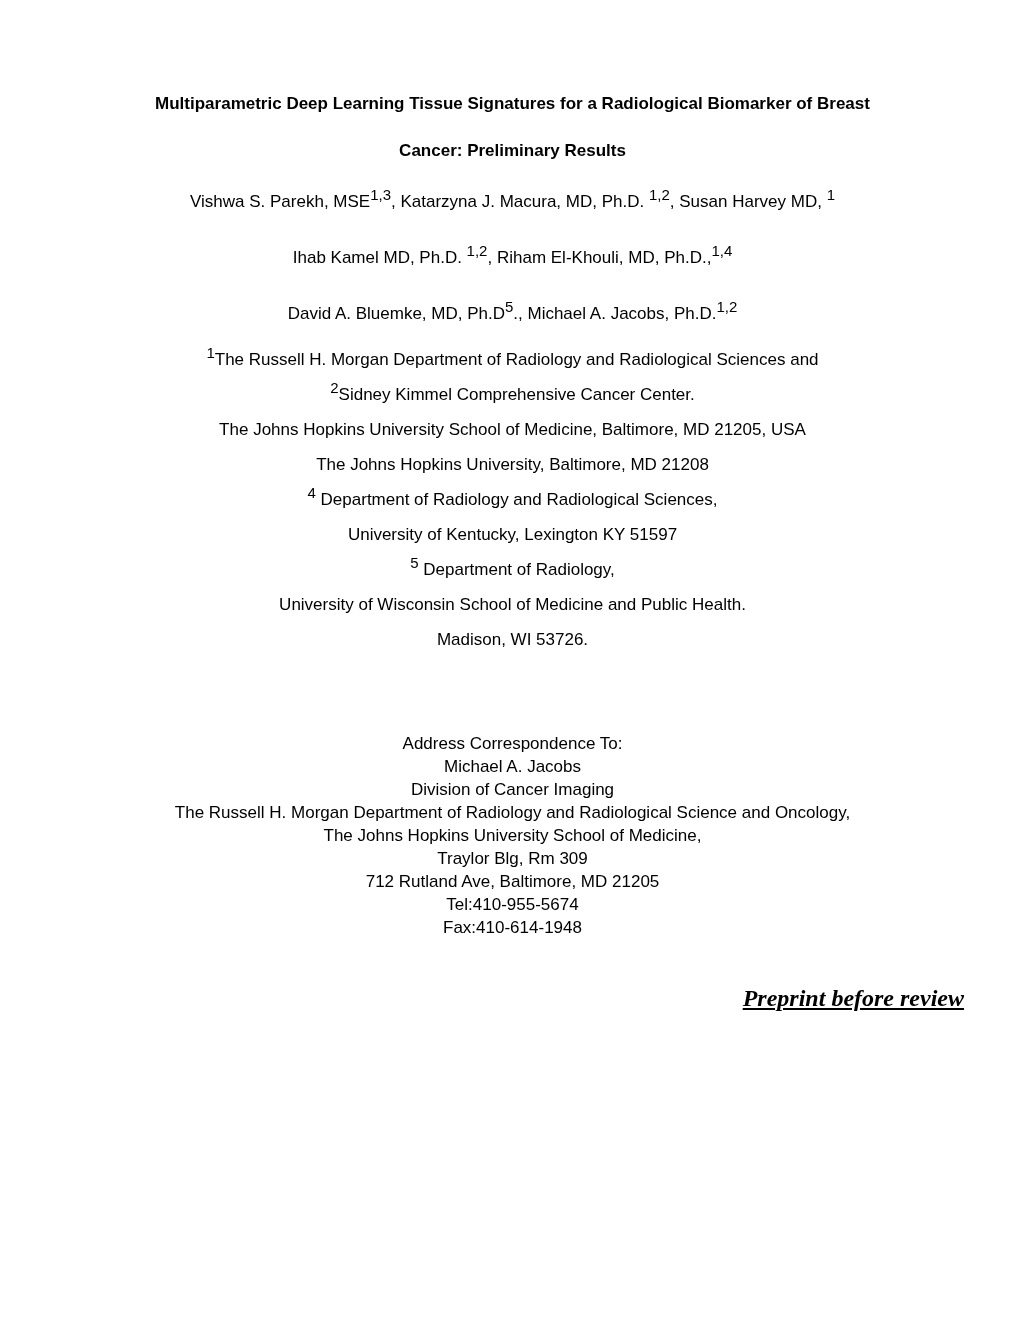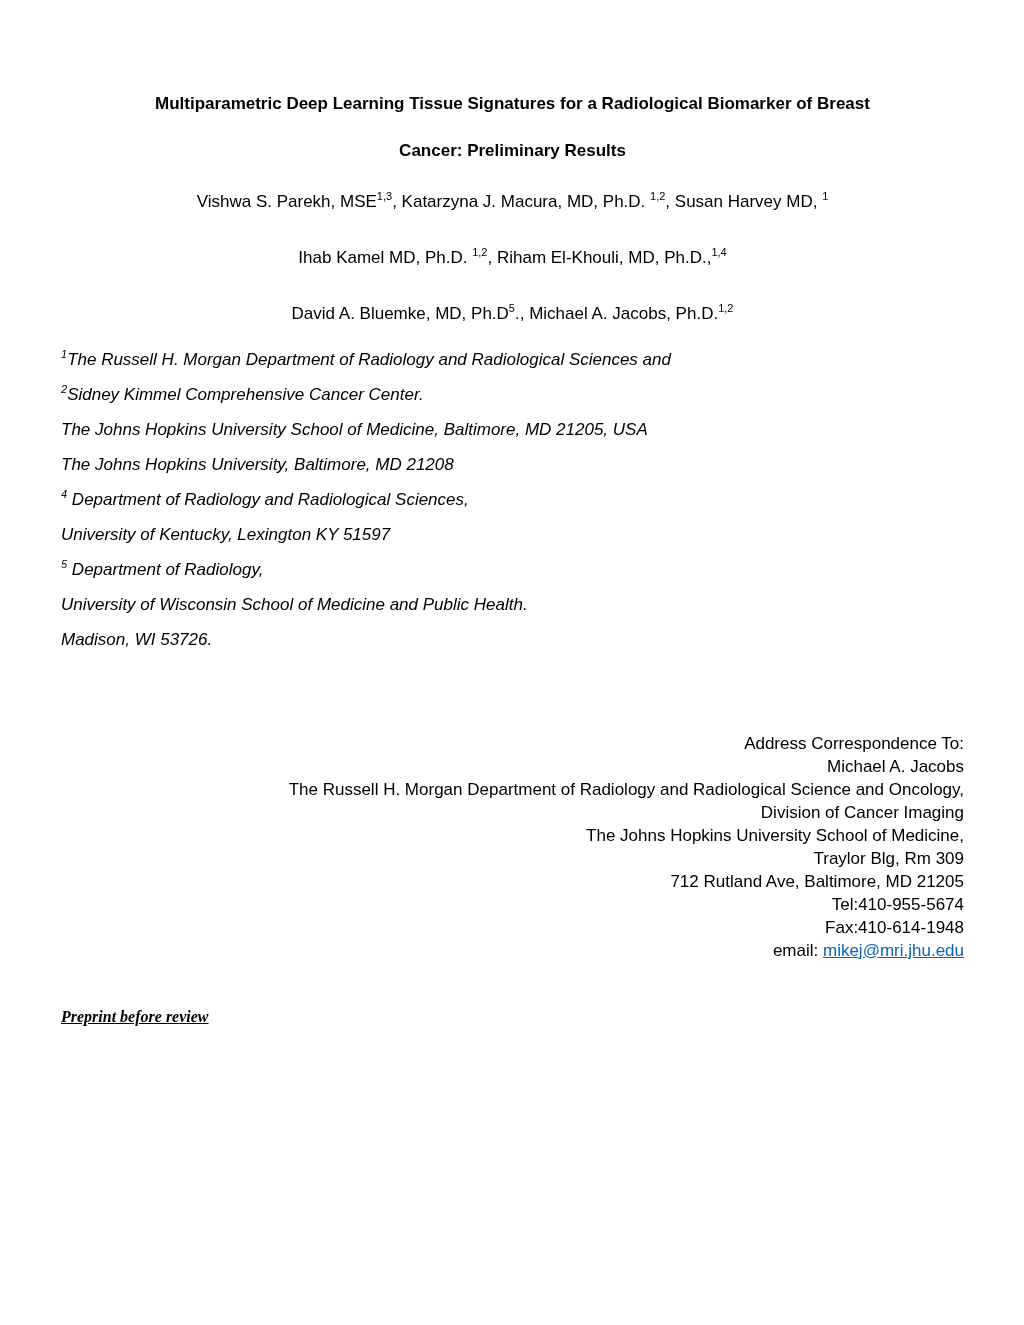--- a/index.html
+++ b/index.html
@@ -10,46 +10,45 @@
     margin: 0 auto;
     background: #ffffff;
     color: #000000;
     font-family: "Liberation Sans", "DejaVu Sans", sans-serif;
     font-size: 17px;
     box-sizing: border-box;
     padding: 80px 60px 0 61px;
     overflow: hidden;
   }
   sup {
-    font-size: 11px;
+    font-size: 15px;
     line-height: 0;
     vertical-align: super;
   }
   .title-block { }
   .title-line {
     text-align: center;
     font-weight: 700;
     line-height: 47px;
   }
   .authors-block { }
   .author-line {
     text-align: center;
     line-height: 56px;
     white-space: nowrap;
   }
   .affiliations-block { }
   .affiliation-line {
-    text-align: left;
+    text-align: center;
     line-height: 35px;
-    font-style: italic;
   }
   .correspondence-block {
     margin-top: 75px;
     line-height: 23px;
-    text-align: right;
+    text-align: center;
   }
   .correspondence-line { }
   .email-line { }
   .email-link {
     text-decoration: underline;
     cursor: pointer;
   }
   .keywords-block {
     margin-top: 22px;
     line-height: 46px;
@@ -59,23 +58,23 @@
     text-align-last: justify;
   }
   .keywords-line-2 {
     text-align: left;
   }
   .preprint-note {
     margin-top: 46px;
     font-family: "Liberation Serif", "DejaVu Serif", serif;
     font-weight: 700;
     font-style: italic;
-    font-size: 16px;
+    font-size: 24px;
     text-decoration: underline;
-    text-align: left;
+    text-align: right;
   }
 </style>
 </head>
 <body>
 
 <div class="page">
 
   <div class="title-block">
     <div class="title-line">Multiparametric Deep Learning Tissue Signatures for a Radiological Biomarker of Breast</div>
     <div class="title-line">Cancer: Preliminary Results</div>
@@ -95,28 +94,25 @@
     <div class="affiliation-line"><sup>4</sup> Department of Radiology and Radiological Sciences,</div>
     <div class="affiliation-line">University of Kentucky, Lexington KY 51597</div>
     <div class="affiliation-line"><sup>5</sup> Department of Radiology,</div>
     <div class="affiliation-line">University of Wisconsin School of Medicine and Public Health.</div>
     <div class="affiliation-line">Madison, WI 53726.</div>
   </div>
 
   <div class="correspondence-block">
     <div class="correspondence-line">Address Correspondence To:</div>
     <div class="correspondence-line">Michael A. Jacobs</div>
+    <div class="correspondence-line">Division of Cancer Imaging</div>
     <div class="correspondence-line">The Russell H. Morgan Department of Radiology and Radiological Science and Oncology,</div>
-    <div class="correspondence-line">Division of Cancer Imaging</div>
     <div class="correspondence-line">The Johns Hopkins University School of Medicine,</div>
     <div class="correspondence-line">Traylor Blg, Rm 309</div>
     <div class="correspondence-line">712 Rutland Ave, Baltimore, MD 21205</div>
     <div class="correspondence-line">Tel:410-955-5674</div>
     <div class="correspondence-line">Fax:410-614-1948</div>
-    <div class="correspondence-line email-line">
-      <span>email: </span><a href="#" class="email-link" style="color: rgb(5, 99, 193);">mikej@mri.jhu.edu</a>
-    </div>
   </div>
 
 
   <div class="preprint-note">Preprint before review</div>
 
 </div>
 
 </body></html>

